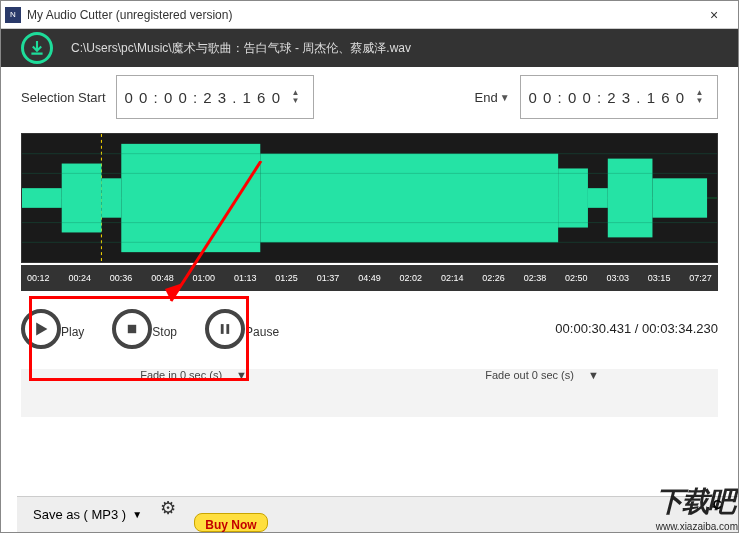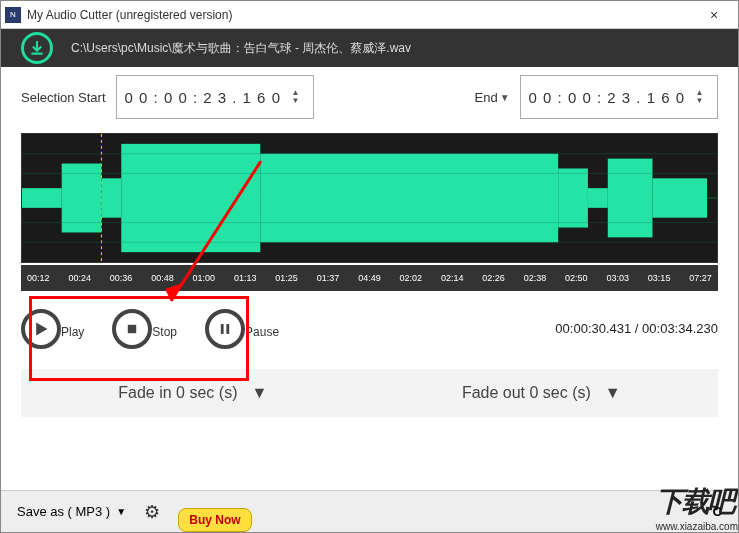--- a/index.html
+++ b/index.html
@@ -28,24 +28,24 @@
 
   .annot-box { position:absolute; left:28px; top:295px; width:220px; height:85px; border:3px solid #ff0000; pointer-events:none; }
   .annot-arrow { position:absolute; left:160px; top:160px; pointer-events:none; }
 
   .controls-row { display:flex; align-items:flex-start; padding: 18px 20px 0; }
   .ctrl { display:flex; flex-direction:row; align-items:center; margin-right:28px; cursor:pointer; }
   .ctrl .circ { width:40px; height:40px; border:4px solid #444; border-radius:50%; display:flex; align-items:center; justify-content:center; }
   .ctrl .lbl { font-size:12px; color:#333; margin-top:6px; }
   .time-readout { margin-left:auto; font-size:13px; color:#222; padding-top:12px; }
 
-  .fade-row { margin: 20px 20px 0; background:#f3f3f3; height:48px; display:flex; align-items:center; justify-content:space-around; font-size:16px; color:#444; }
+  .fade-row { margin: 20px 20px 0; background:#f3f3f3; height:48px; display:flex; align-items:flex-start; justify-content:space-around; font-size:11px; color:#444; }
   .fade-item { display:flex; align-items:center; gap:14px; cursor:pointer; }
 
-  .bottombar { position:absolute; bottom:0; left:0; right:0; height:42px; background:#eee; border-top:1px solid #ccc; display:flex; align-items:center; padding:0 16px; font-size:13px; }
+  .bottombar { position:absolute; bottom:0; left:16px; right:0; height:36px; background:#eee; border-top:1px solid #ccc; display:flex; padding:0 16px; font-size:13px; }
   .saveas { display:flex; align-items:center; gap:6px; cursor:pointer; }
   .gear { margin: 0 18px; font-size:18px; color:#333; cursor:pointer; }
   .buy { background:#ffdf3f; border:1px solid #c9a400; color:#c40000; font-weight:bold; padding:4px 10px; font-size:12px; cursor:pointer; border-radius:8px;margin-top:16px; }
   .watermark { position:absolute; right:0; bottom:0; pointer-events:none; opacity:0.85; }
   .wm-text { font-size:28px; font-weight:900; color:#000; font-style:italic; letter-spacing:-2px; }
   .wm-sub { font-size:10px; color:#000; text-align:right; }
 </style>
 </head>
 <body>
 

